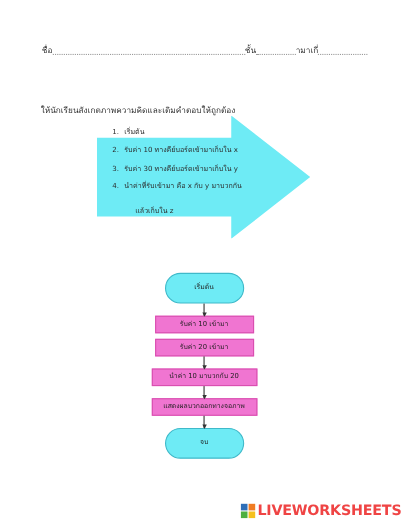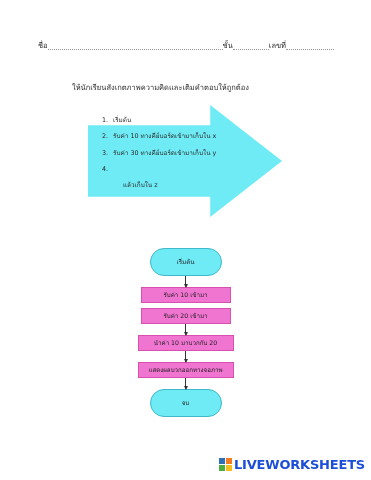--- a/index.html
+++ b/index.html
@@ -36,25 +36,24 @@
     height: 9px;
   }
   .nl-dots.g1 { flex: 0 0 175px; }
   .nl-dots.g2 { flex: 0 0 36px; }
   .nl-dots.g3 { flex: 1 1 auto; }
 
   
   .instruction {
     position: absolute;
     left: 37px;
-    top: 83px;
+    top: 96px;
     font-size: 7.5px;
     line-height: 1.3;
     white-space: nowrap;
-    margin-left: 35px;
   }
 
   
   .arrow-wrap {
     position: absolute;
     left: 88px;
     top: 105px;
     width: 194px;
     height: 112px;
   }
@@ -166,33 +165,33 @@
   }
   .lw-mark i { display: block; }
   .lw-mark i.a { background: #2e6fb7; }
   .lw-mark i.b { background: #f07c23; }
   .lw-mark i.c { background: #4caf3f; }
   .lw-mark i.d { background: #f5c01e; }
   .lw-text {
     font-size: 13px;
     font-weight: bold;
     letter-spacing: -0.2px;
-    color: #1d4ed8;
+    color: #ef4444;
     line-height: 1;
   }
 </style>
 </head>
 <body>
 
 <div class="name-line">
   <span class="nl-label">ชื่อ</span>
   <span class="nl-dots g1"></span>
   <span class="nl-label">ชั้น</span>
   <span class="nl-dots g2"></span>
-  <span class="nl-label">เลขที่</span>
+  <span class="nl-label">ามาเกี่</span>
   <span class="nl-dots g3"></span>
 </div>
 
 <div class="instruction">ให้นักเรียนสังเกตภาพความคิดและเติมคำตอบให้ถูกต้อง</div>
 
 <div class="arrow-wrap">
   <div class="arrow-shape"></div>
   <div class="arrow-list">
 
     <div class="step">
@@ -206,20 +205,21 @@
     </div>
 
     <div class="step">
       <span class="num">3.</span>
       <span class="txt">รับค่า 30 ทางคีย์บอร์ดเข้ามาเก็บใน y</span>
     </div>
 
     <div class="step">
       <span class="num">4.</span>
       <span class="txt">
+        <span>นำค่าที่รับเข้ามา คือ x กับ y มาบวกกัน</span>
         <span class="cont">แล้วเก็บใน z</span>
       </span>
     </div>
 
   </div>
 </div>
 
 <div class="flow">
 
   <div class="node terminal">เริ่มต้น</div>

